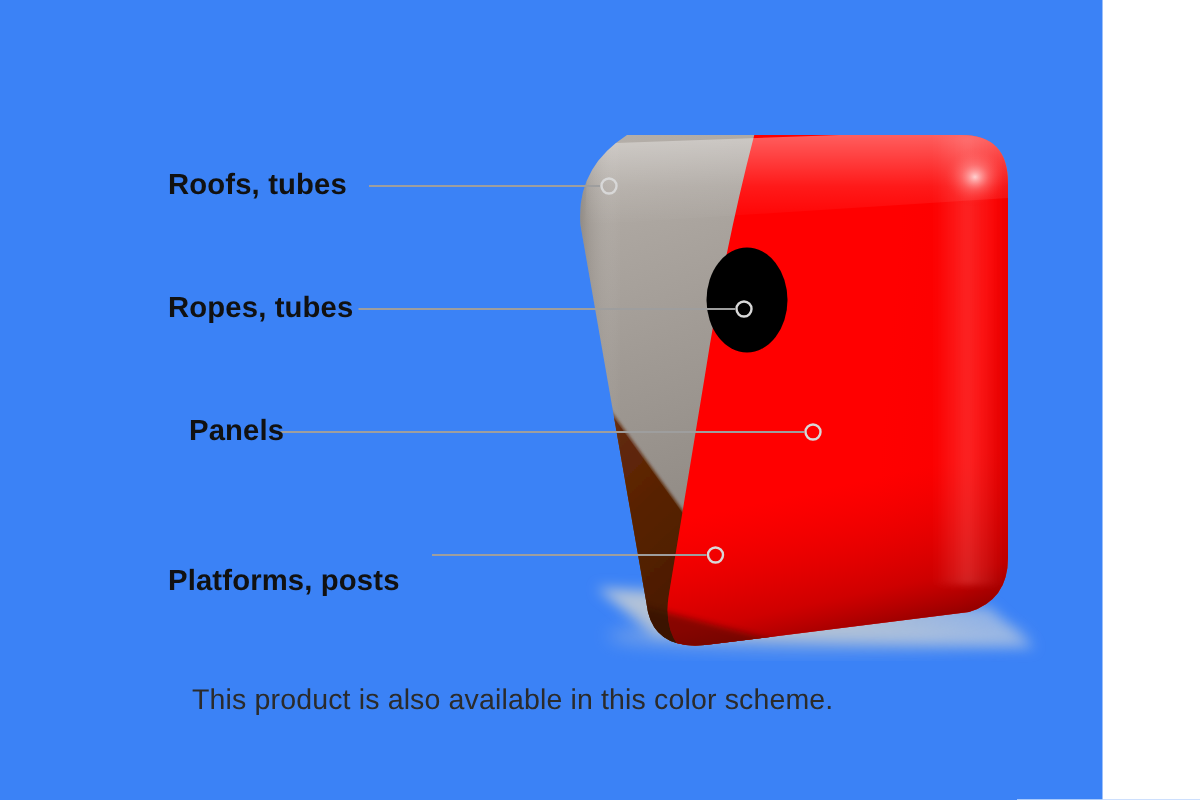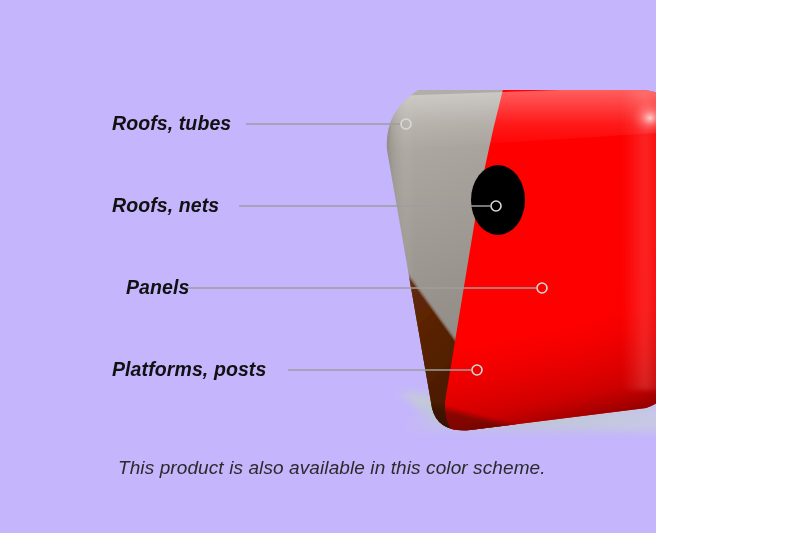--- a/index.html
+++ b/index.html
@@ -7,25 +7,24 @@
     margin: 0;
     padding: 0;
     background: #ffffff;
   }
   body {
     font-family: "Liberation Sans", "DejaVu Sans", sans-serif;
     -webkit-font-smoothing: antialiased;
   }
   #stage {
     position: relative;
-    width: 656px;
+    width: 735px;
     height: 533px;
-    background: #c4b5fd;
+    background: #3b82f6;
     overflow: hidden;
-    font-style: italic;
   }
   #figure-svg {
     position: absolute;
     left: 0;
     top: 0;
     width: 800px;
     height: 533px;
     display: block;
   }
   .callout-label {
@@ -184,20 +183,20 @@
         <circle cx="496" cy="206" r="5" fill="none" stroke="#d8d8d8" stroke-width="1.6"></circle>
         <line x1="187" y1="288" x2="536" y2="288" stroke="#9e9e9e" stroke-width="1.4"></line>
         <circle cx="542" cy="288" r="5" fill="none" stroke="#d8d8d8" stroke-width="1.6"></circle>
         <line x1="288" y1="370" x2="471" y2="370" stroke="#9e9e9e" stroke-width="1.4"></line>
         <circle cx="477" cy="370" r="5" fill="none" stroke="#d8d8d8" stroke-width="1.6"></circle>
       </g>
   </svg>
 
   <div id="labels">
       <div class="callout-label" style="left: 112px; top: 124px;">Roofs, tubes</div>
-      <div class="callout-label" style="left: 112px; top: 206px;">Roofs, nets</div>
+      <div class="callout-label" style="left: 112px; top: 206px;">Ropes, tubes</div>
       <div class="callout-label" style="left: 126px; top: 288px;">Panels</div>
-      <div class="callout-label" style="left: 112px; top: 370px;">Platforms, posts</div>
+      <div class="callout-label" style="left: 112px; top: 388px;">Platforms, posts</div>
     </div>
 
-  <div class="caption-text" style="left:118px; top:467px;">This product is also available in this color scheme.</div>
+  <div class="caption-text" style="left:128px; top:467px;">This product is also available in this color scheme.</div>
 
 </div>
 
 </body></html>

